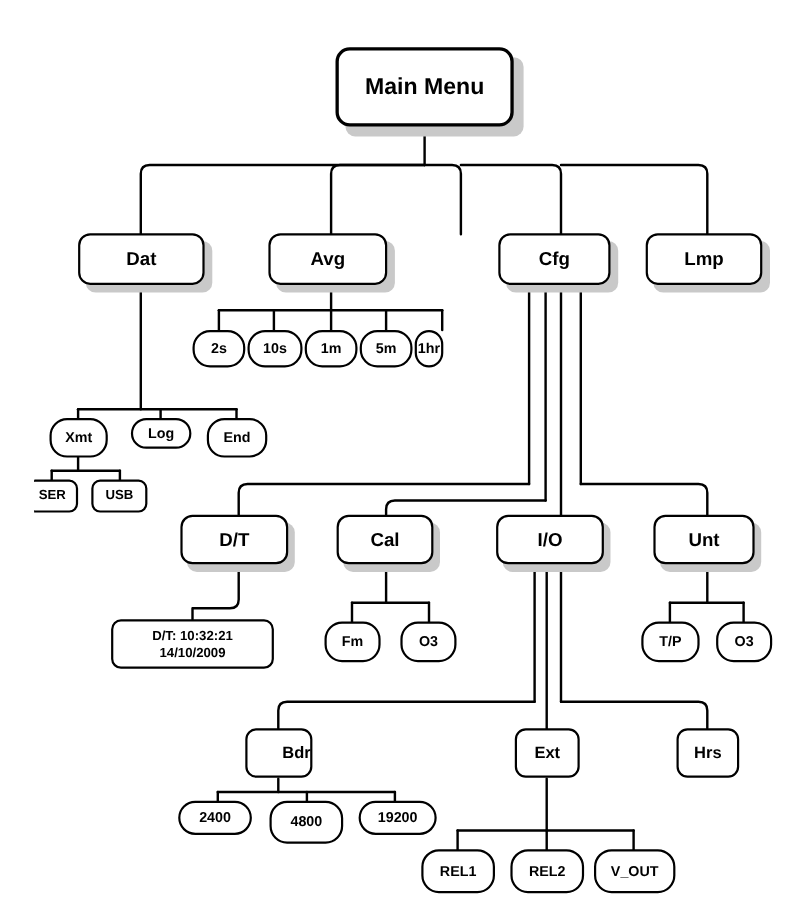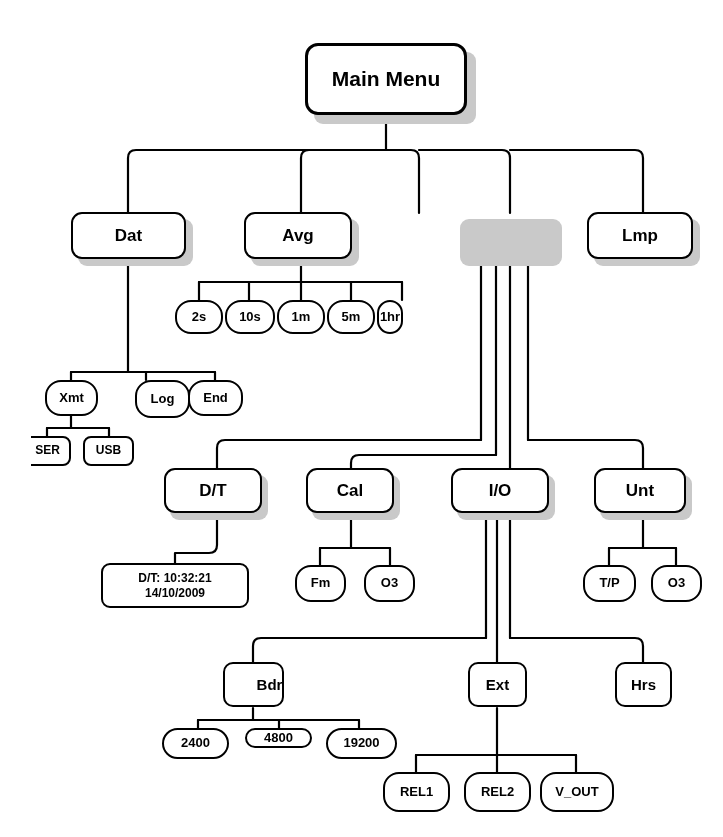--- a/index.html
+++ b/index.html
@@ -161,20 +161,23 @@
   <div class="node lvl1" style="left:40px; top:212px; width:115px; height:47px;">
     <span>Dat</span>
   </div>
 
   <div class="shadow" style="left:220px; top:219px; width:108px; height:47px;"></div>
   <div class="node lvl1" style="left:213px; top:212px; width:108px; height:47px;">
     <span>Avg</span>
   </div>
 
   <div class="shadow" style="left:429px; top:219px; width:102px; height:47px;"></div>
+  <div class="node lvl1" style="left:422px; top:212px; width:102px; height:47px;">
+    <span>Cfg</span>
+  </div>
 
   <div class="shadow" style="left:563px; top:219px; width:106px; height:47px;"></div>
   <div class="node lvl1" style="left:556px; top:212px; width:106px; height:47px;">
     <span>Lmp</span>
   </div>
 
   <div class="node lvl3" style="left:144px; top:300px; width:48px; height:34px;">
     <span>2s</span>
   </div>
   <div class="node lvl3" style="left:194px; top:300px; width:50px; height:34px;">
@@ -186,21 +189,21 @@
   <div class="node lvl3" style="left:296px; top:300px; width:48px; height:34px;">
     <span>5m</span>
   </div>
   <div class="node lvl3" style="left:346px; top:300px; width:26px; height:34px;">
     <span>1hr</span>
   </div>
 
   <div class="node lvl3" style="left:14px; top:380px; width:53px; height:36px;">
     <span>Xmt</span>
   </div>
-  <div class="node lvl3" style="left:104px; top:380px; width:55px; height:38px;">
+  <div class="node lvl3" style="left:88px; top:380px; width:55px; height:28px;">
     <span>Log</span>
   </div>
   <div class="node lvl3" style="left:157px; top:380px; width:55px; height:36px;">
     <span>End</span>
   </div>
 
   <div class="node small" style="left:-7px; top:436px; width:47px; height:30px;">
     <span>SER</span>
   </div>
   <div class="node small" style="left:52px; top:436px; width:51px; height:30px;">
@@ -252,21 +255,21 @@
   <div class="node lvl2" style="left:437px; top:662px; width:59px; height:45px;">
     <span>Ext</span>
   </div>
   <div class="node lvl2" style="left:584px; top:662px; width:57px; height:45px;">
     <span>Hrs</span>
   </div>
 
   <div class="node lvl3" style="left:131px; top:728px; width:67px; height:31px;">
     <span>2400</span>
   </div>
-  <div class="node lvl3" style="left:214px; top:728px; width:67px; height:20px;">
+  <div class="node lvl3" style="left:214px; top:728px; width:67px; height:39px;">
     <span>4800</span>
   </div>
   <div class="node lvl3" style="left:295px; top:728px; width:71px; height:31px;align-items:center;">
     <span>19200</span>
   </div>
 
   <div class="node lvl3" style="left:352px; top:772px; width:67px; height:40px;">
     <span>REL1</span>
   </div>
   <div class="node lvl3" style="left:433px; top:772px; width:67px; height:40px;">

